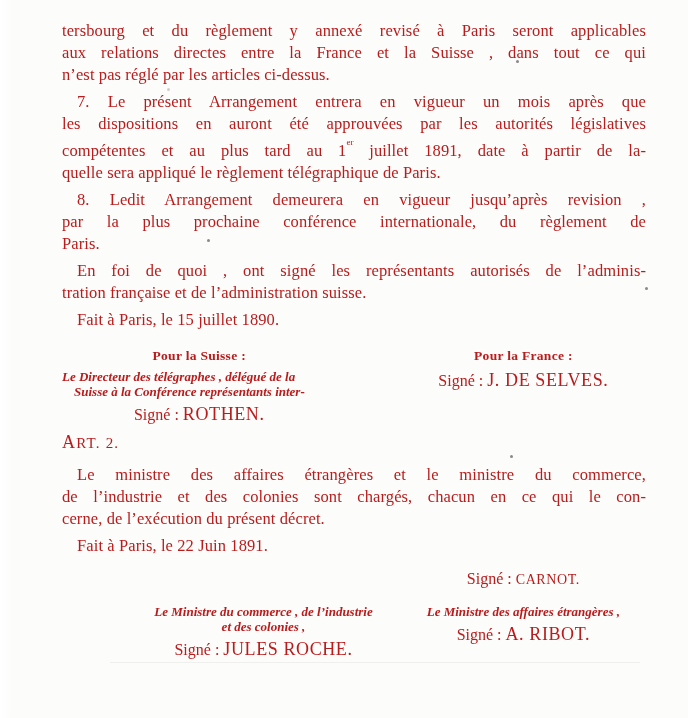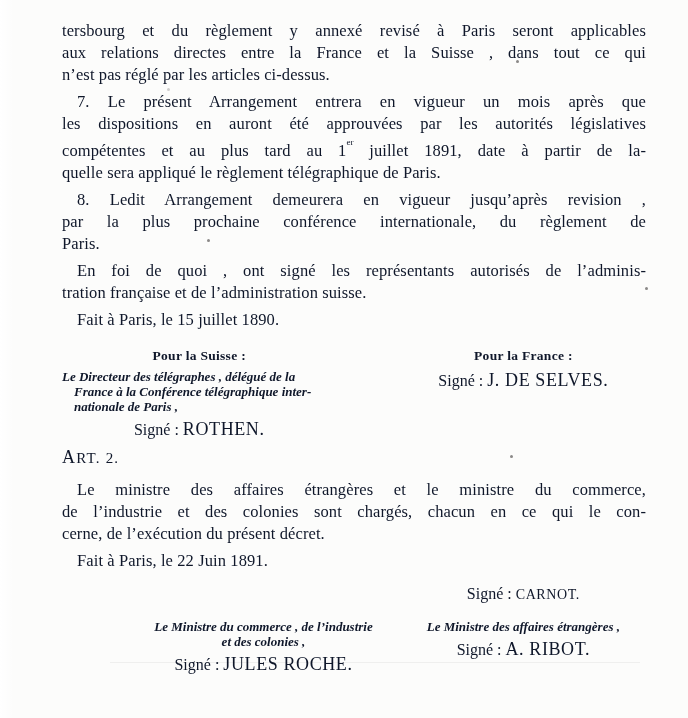--- a/index.html
+++ b/index.html
@@ -1,21 +1,21 @@
 <!DOCTYPE html>
 <html><head>
 <meta charset="utf-8">
 <style>
   html, body { margin: 0; padding: 0; }
   .page {
     position: relative;
     width: 688px;
     height: 718px;
     background: #fcfcfb;
-    color: #0f172a;
+    color: #b91c1c;
     font-family: "Liberation Serif", serif;
     overflow: hidden;
   }
   .page::before { 
     content: "";
     position: absolute; left: 0; top: 0; bottom: 0; width: 14px;
     background: linear-gradient(to right, #ffffff, rgba(255,255,255,0));
   }
   .content {
     position: absolute;
@@ -110,22 +110,21 @@
       <div class="ln last">tration française et de l’administration suisse.</div>
     </div>
 
     <div class="ln last ind date-line">Fait à Paris, le 15 juillet 1890.</div>
 
     <div class="sigrow">
       <div class="sigcol-l">
         <div class="sig-head">Pour la Suisse :</div>
         <div class="sig-title">
           <div class="tl">Le Directeur des télégraphes , délégué de la</div>
-          <div class="tl hang">France à la Conférence télégraphique inter-</div>
-          <div class="tl hang">nationale de Paris ,</div>
+          <div class="tl hang">Suisse à la Conférence représentants inter-</div>
         </div>
         <div class="sig-signe"><span>Signé : </span><span class="sig-name">ROTHEN.</span></div>
       </div>
       <div class="sigcol-r">
         <div class="sig-head">Pour la France :</div>
         <div class="sig-signe"><span>Signé : </span><span class="sig-name">J. DE SELVES.</span></div>
       </div>
     </div>
 
     <div class="art-head">ART. 2.</div>

